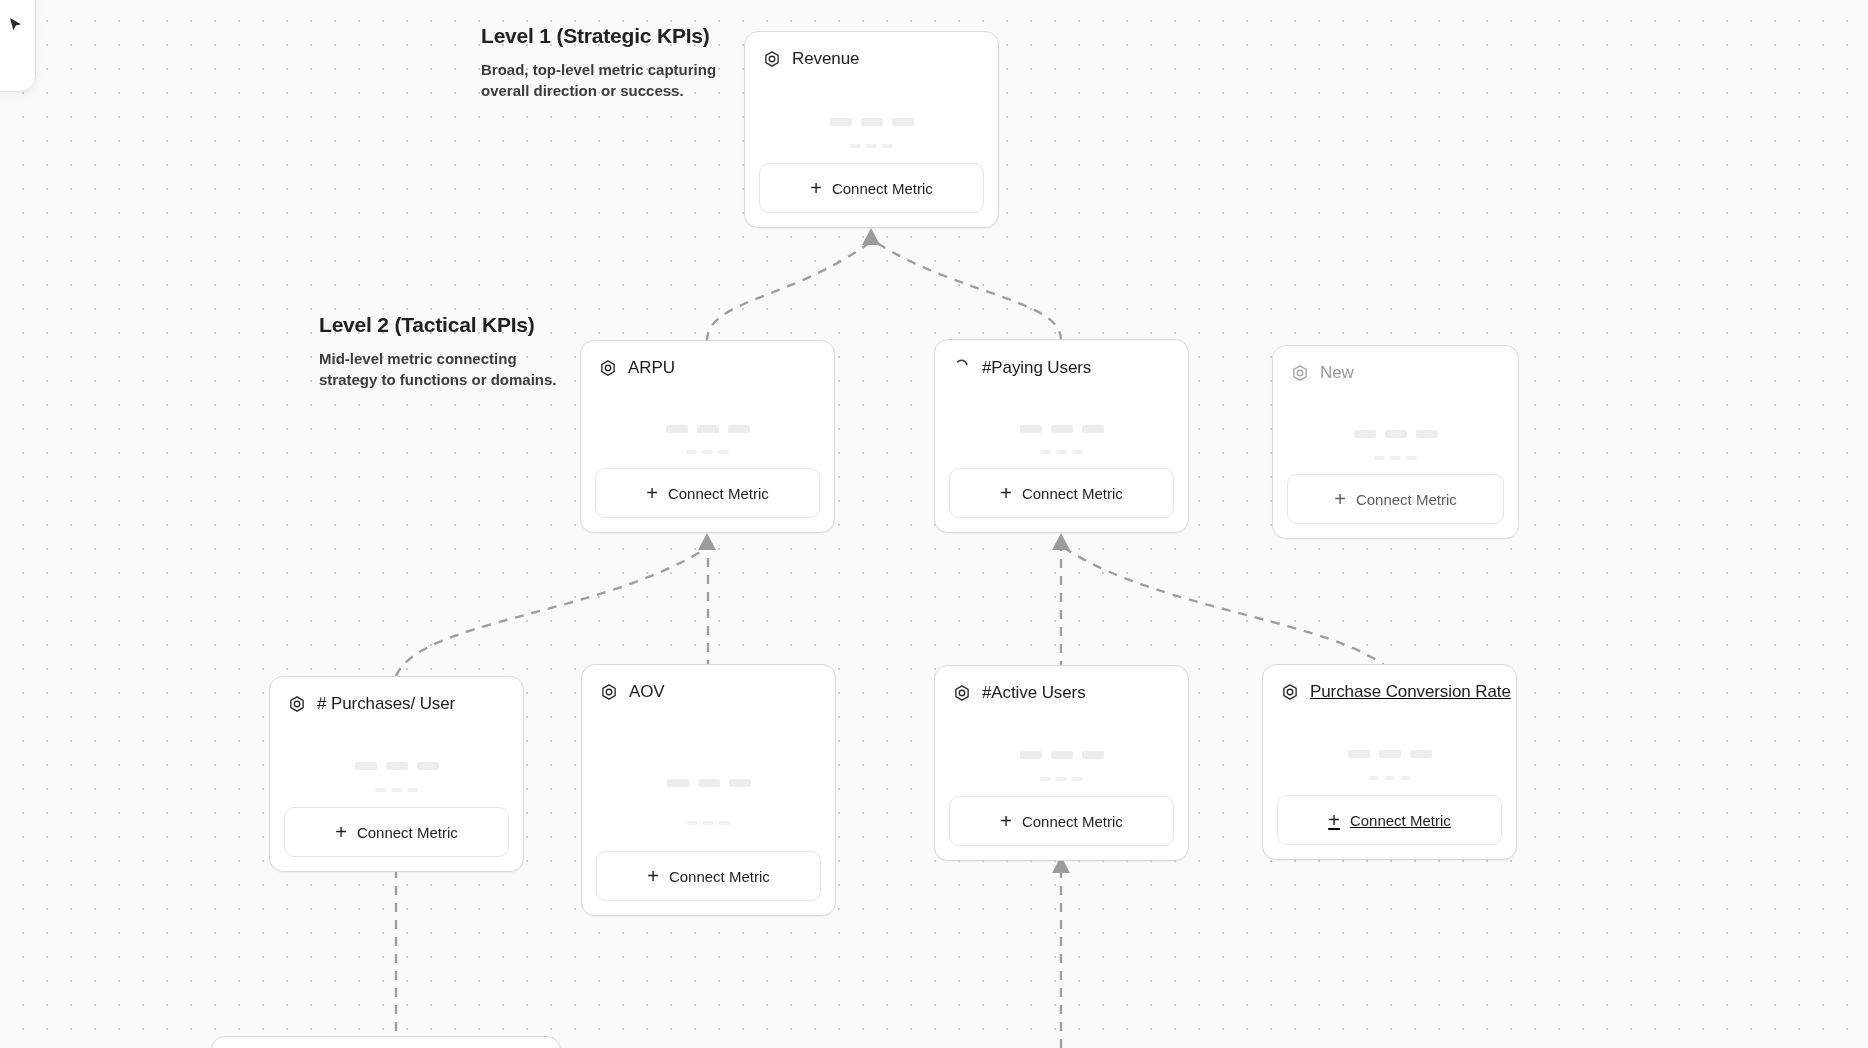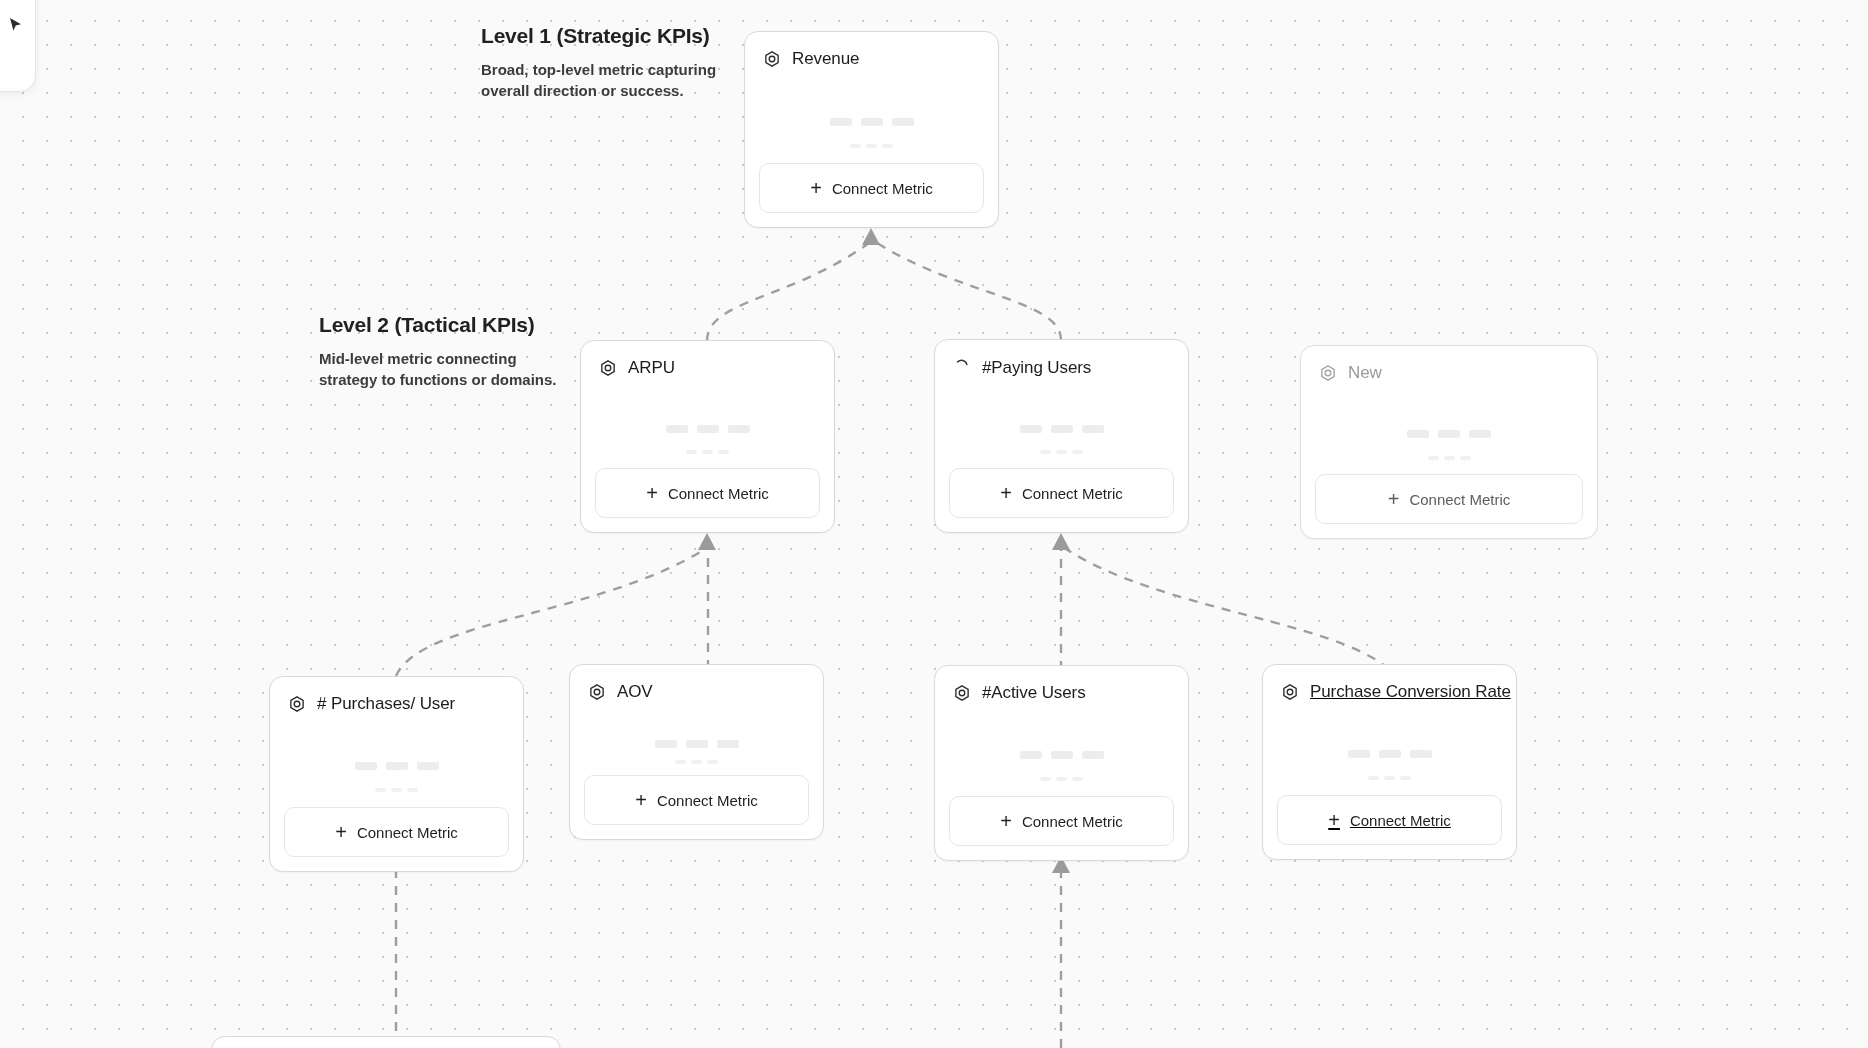--- a/index.html
+++ b/index.html
@@ -199,21 +199,21 @@
         <i class="sk"></i>
         <i class="sk"></i>
       </div>
     </div>
     <div class="connect-btn">
       <span class="plus">+</span>
       <span class="lbl">Connect Metric</span>
     </div>
   </div>
 
-  <div class="card muted" style="left:1300px; top:345px; width:298px; height:194px;">
+  <div class="card muted" style="left:1272px; top:345px; width:247px; height:194px;">
     <div class="card-head">
       <span>
         <svg class="hex" width="18" height="18" viewBox="0 0 20 20">
             <path d="M10 2.1 L16.8 6 V14 L10 17.9 L3.2 14 V6 Z"></path>
             <circle cx="10" cy="10" r="3.1"></circle>
           </svg>
       </span>
       <span class="card-title">New</span>
     </div>
     <div class="card-body">
@@ -255,21 +255,21 @@
         <i class="sk"></i>
         <i class="sk"></i>
       </div>
     </div>
     <div class="connect-btn">
       <span class="plus">+</span>
       <span class="lbl">Connect Metric</span>
     </div>
   </div>
 
-  <div class="card" style="left:569px; top:664px; width:255px; height:176px;">
+  <div class="card" style="left:581px; top:664px; width:255px; height:252px;">
     <div class="card-head">
       <span>
         <svg class="hex" width="18" height="18" viewBox="0 0 20 20">
             <path d="M10 2.1 L16.8 6 V14 L10 17.9 L3.2 14 V6 Z"></path>
             <circle cx="10" cy="10" r="3.1"></circle>
           </svg>
       </span>
       <span class="card-title">AOV</span>
     </div>
     <div class="card-body">

